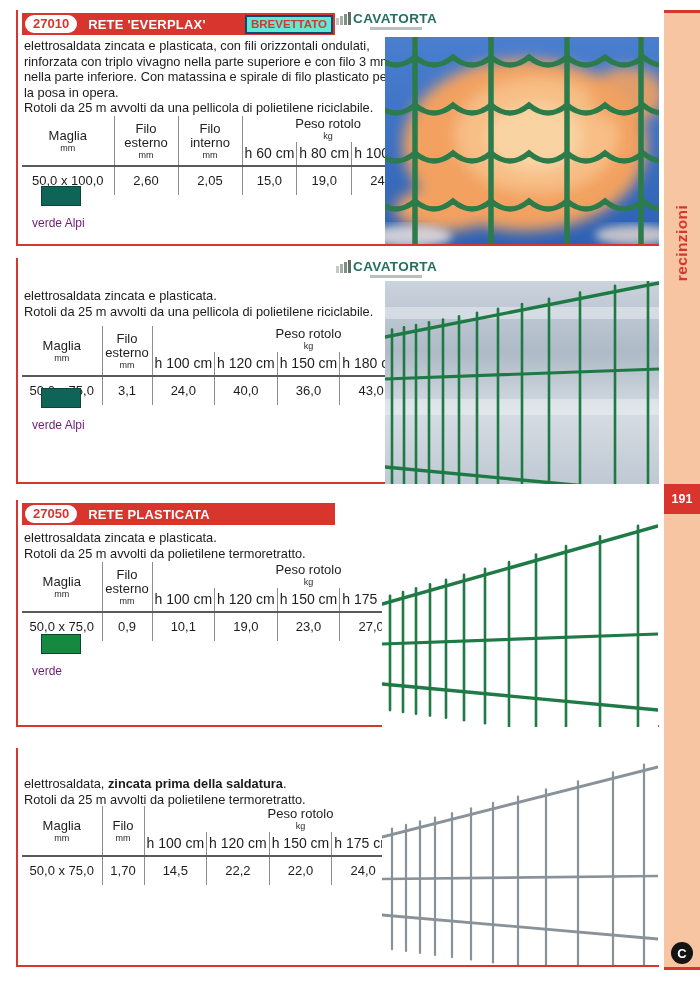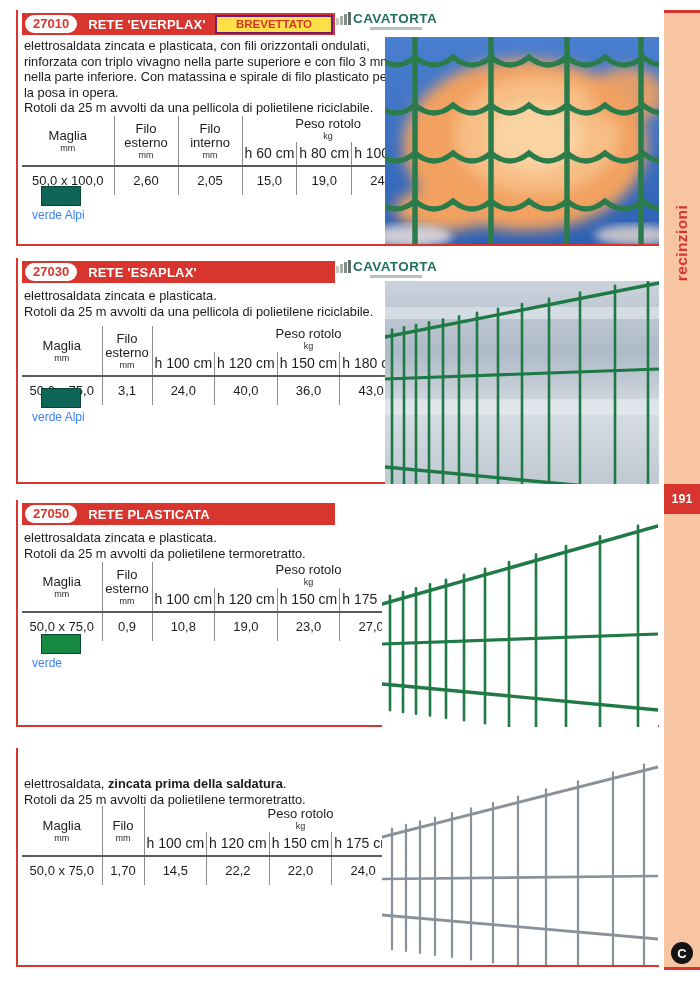--- a/index.html
+++ b/index.html
@@ -14,22 +14,22 @@
   #sec1 { top:258px; height:226px; }
   #sec2 { top:500px; height:227px; }
   #sec3 { top:748px; height:219px; }
 
   .hbar { position:absolute; left:4px; top:3px; width:313px; height:22px;
     background:var(--red,#d8352f); display:flex; align-items:center; }
   .code-box { background:#fff; color:var(--red,#d8352f); font-weight:bold; font-size:13px;
     margin:2px 0 2px 3px; padding:1px 8px; line-height:16px;border-radius:9px; }
   .hbar-title { color:#fff; font-weight:bold; font-size:13px; margin-left:11px;
     letter-spacing:.2px; white-space:nowrap; }
-  .brev { margin-left:auto; margin-right:2px; background:#fde047; color:var(--red,#d8352f);
-    border:2px solid #701a75; font-weight:bold; font-size:11.5px; padding:0 19px; line-height:15px; }
+  .brev { margin-left:auto; margin-right:2px; background:#5eead4; color:var(--red,#d8352f);
+    border:2px solid #0c4a6e; font-weight:bold; font-size:11.5px; padding:0 4px; line-height:15px; }
 
   .logo { position:absolute; left:318px; top:2px; width:110px;text-align:center; }
   .logo-row { display:flex; align-items:flex-end; gap:2px; }
   .logo-bars { display:flex; align-items:flex-end; gap:1px; }
   .logo-bars i { display:block; width:3px; }
   .logo-bars i:nth-child(1){height:7px;  background:#c2c9c4;}
   .logo-bars i:nth-child(2){height:9px;  background:#a4aea7;}
   .logo-bars i:nth-child(3){height:11px; background:#7f8d86;}
   .logo-bars i:nth-child(4){height:13px; background:#5d6f66;}
   .logo-name { color:var(--brand-green,#256f5e); font-weight:bold; font-size:13.5px;
@@ -54,21 +54,21 @@
   .t0 th.th-main:nth-child(3){width:64px;} .t0 th.th-sub{width:50px;}
   .t1 th.th-main:nth-child(1){width:80px;} .t1 th.th-main:nth-child(2){width:50px;}
   .t1 th.th-sub{width:47px;}
   .t2 th.th-main:nth-child(1){width:80px;} .t2 th.th-main:nth-child(2){width:50px;}
   .t2 th.th-sub{width:47px;}
   .t3 th.th-main:nth-child(1){width:80px;} .t3 th.th-main:nth-child(2){width:42px;}
   .t3 th.th-sub{width:47px;}
 
   .swatch { position:absolute; left:14px; }
   .chip { width:40px; height:20px; margin-left:9px; border:1px solid #0c4438; }
-  .chip-label { font-size:12px; margin-top:2px; color:#3b82f6; }
+  .chip-label { font-size:12px; margin-top:10px; color:#701a75; }
 
   .photo { position:absolute; overflow:hidden; }
   .photo svg { display:block; }
 
   
   #sidebar { position:absolute; left:664px; top:10px; width:36px; height:960px;
     background:var(--peach,#f8c5a2); }
   .side-line { position:absolute; left:0; width:36px; height:3px; background:var(--red,#d8352f); }
   .side-line.top { top:0; } .side-line.bottom { bottom:0; }
   .vert-label-box { position:absolute; top:153px; left:0; width:36px; height:160px;
@@ -183,24 +183,20 @@
           <path d="M-8 20 q9.5 8 19 8 q9.5 0 19 -8 q9.5 8 19 8 q9.5 0 19 -8 q9.5 8 19 8 q9.5 0 19 -8 q9.5 8 19 8 q9.5 0 19 -8 q9.5 8 19 8 q9.5 0 19 -8 q9.5 8 19 8 q9.5 0 19 -8 q9.5 8 19 8 q9.5 0 19 -8 q9.5 8 19 8 q9.5 0 19 -8"></path>
           <path d="M-8 68 q9.5 8 19 8 q9.5 0 19 -8 q9.5 8 19 8 q9.5 0 19 -8 q9.5 8 19 8 q9.5 0 19 -8 q9.5 8 19 8 q9.5 0 19 -8 q9.5 8 19 8 q9.5 0 19 -8 q9.5 8 19 8 q9.5 0 19 -8 q9.5 8 19 8 q9.5 0 19 -8 q9.5 8 19 8 q9.5 0 19 -8"></path>
           <path d="M-8 116 q9.5 8 19 8 q9.5 0 19 -8 q9.5 8 19 8 q9.5 0 19 -8 q9.5 8 19 8 q9.5 0 19 -8 q9.5 8 19 8 q9.5 0 19 -8 q9.5 8 19 8 q9.5 0 19 -8 q9.5 8 19 8 q9.5 0 19 -8 q9.5 8 19 8 q9.5 0 19 -8 q9.5 8 19 8 q9.5 0 19 -8"></path>
           <path d="M-8 164 q9.5 8 19 8 q9.5 0 19 -8 q9.5 8 19 8 q9.5 0 19 -8 q9.5 8 19 8 q9.5 0 19 -8 q9.5 8 19 8 q9.5 0 19 -8 q9.5 8 19 8 q9.5 0 19 -8 q9.5 8 19 8 q9.5 0 19 -8 q9.5 8 19 8 q9.5 0 19 -8 q9.5 8 19 8 q9.5 0 19 -8"></path>
         </g>
       </svg>
     </div>
   </div>
 
   <div class="section" id="sec1">
-    <div class="hbar">
-      <span class="code-box">27030</span>
-      <span class="hbar-title">RETE 'ESAPLAX'</span>
-    </div>
     <div class="logo">
       <div class="logo-row">
         <span class="logo-bars">
             <i></i>
             <i></i>
             <i></i>
             <i></i>
           </span>
         <span class="logo-name">CAVATORTA</span>
       </div>
@@ -320,21 +316,21 @@
               <th class="th-sub v">h 120 cm</th>
               <th class="th-sub v">h 150 cm</th>
               <th class="th-sub v">h 175 cm</th>
               <th class="th-sub v">h 200 cm</th>
             </tr>
           </thead>
           <tbody>
             <tr>
               <td>50,0 x 75,0</td>
               <td class="v">0,9</td>
-              <td class="v">10,8</td>
+              <td class="v">10,1</td>
               <td class="v">19,0</td>
               <td class="v">23,0</td>
               <td class="v">27,0</td>
               <td class="v">29,0</td>
             </tr>
           </tbody>
         </table>
     </div>
     <div class="swatch" style="top:134px;">
       <div class="chip" style="background: rgb(21, 137, 64);"></div>

